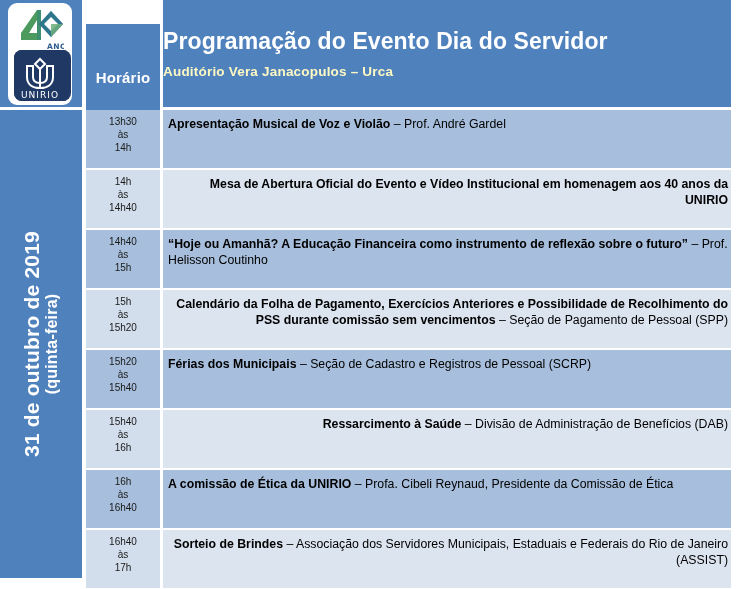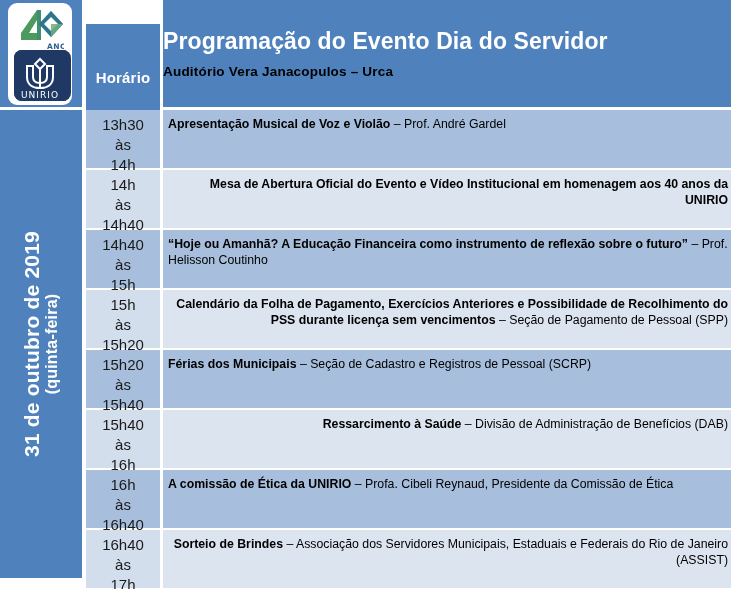--- a/index.html
+++ b/index.html
@@ -107,21 +107,21 @@
   .hdr-title .t1 {
     color: #ffffff;
     font-size: 23px;
     font-weight: bold;
     letter-spacing: .1px;
     line-height: 1.15;
     text-align: center;
     margin-bottom: 9px;
   }
   .hdr-title .t2 {
-    color: #000000;
+    color: #fef9c3;
     font-size: 13.5px;
     font-weight: bold;
     letter-spacing: .2px;
     text-align: center;
   }
 
   
   .date-cell {
     position: absolute;
     left: 0;
@@ -167,21 +167,21 @@
   }
   .prow:last-child { margin-bottom: 0; }
 
   .cell-time {
     width: 74px;
     flex: 0 0 74px;
     box-sizing: border-box;
     padding-top: 5px;
     text-align: center;
     color: #1a1a1a;
-    font-size: 15px;
+    font-size: 10px;
     line-height: 1.32;
   }
   .cell-desc {
     flex: 1 1 auto;
     box-sizing: border-box;
     padding: 6px 3px 4px 5px;
     color: #000000;
     font-size: 12.3px;
     line-height: 1.33;
     margin-left: 3px;
@@ -276,21 +276,21 @@
           <div>15h</div>
         </div>
         <div class="cell-desc"><span class="ttl">“Hoje ou Amanhã? A Educação Financeira como instrumento de reflexão sobre o futuro”</span><span class="spk"> – Prof. Helisson Coutinho</span></div>
       </div>
       <div class="prow shade-b" style="height: 58px;">
         <div class="cell-time">
           <div>15h</div>
           <div>às</div>
           <div>15h20</div>
         </div>
-        <div class="cell-desc"><span class="ttl">Calendário da Folha de Pagamento, Exercícios Anteriores  e Possibilidade  de Recolhimento do PSS durante licença sem vencimentos</span><span class="spk"> – Seção de Pagamento de Pessoal (SPP)</span></div>
+        <div class="cell-desc"><span class="ttl">Calendário da Folha de Pagamento, Exercícios Anteriores  e Possibilidade  de Recolhimento do PSS durante comissão sem vencimentos</span><span class="spk"> – Seção de Pagamento de Pessoal (SPP)</span></div>
       </div>
       <div class="prow shade-a" style="height: 58px;">
         <div class="cell-time">
           <div>15h20</div>
           <div>às</div>
           <div>15h40</div>
         </div>
         <div class="cell-desc"><span class="ttl">Férias dos Municipais</span><span class="spk"> – Seção de Cadastro e Registros de Pessoal (SCRP)</span></div>
       </div>
       <div class="prow shade-b" style="height: 58px;">

